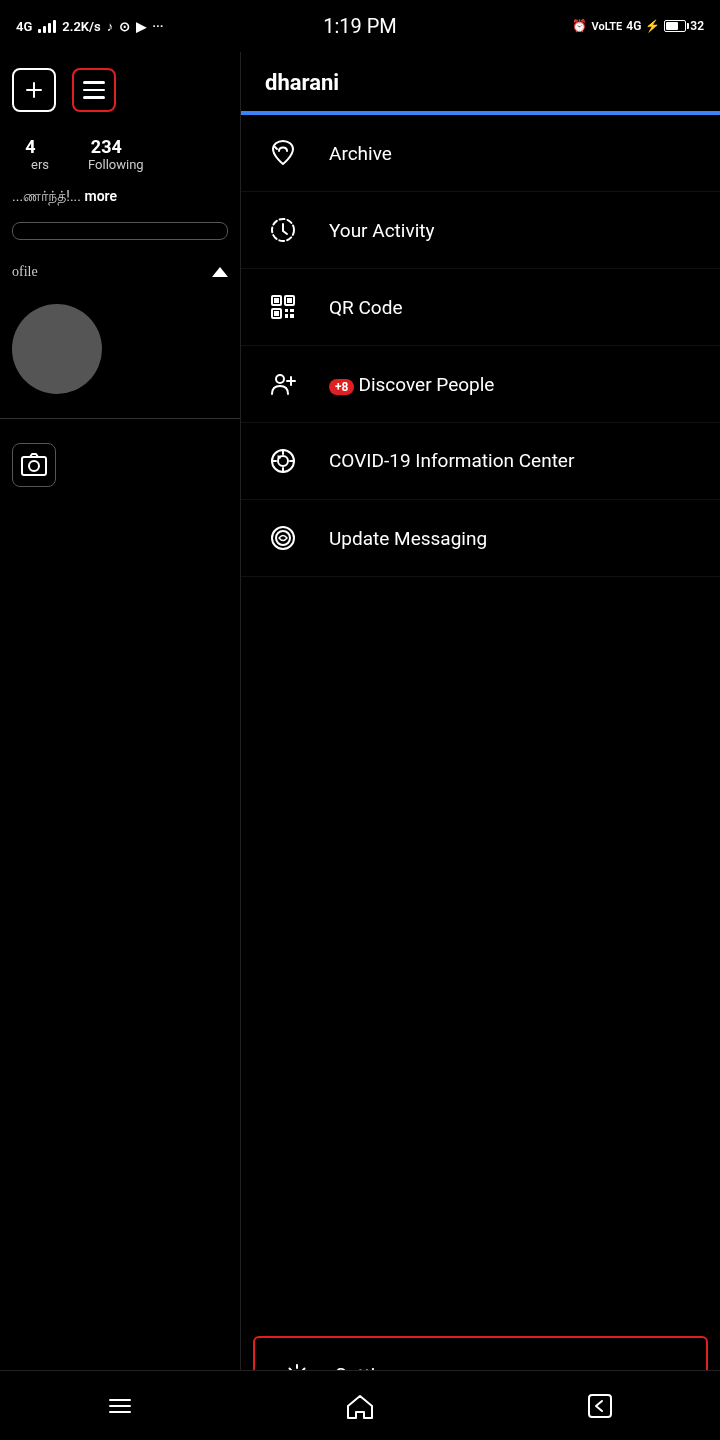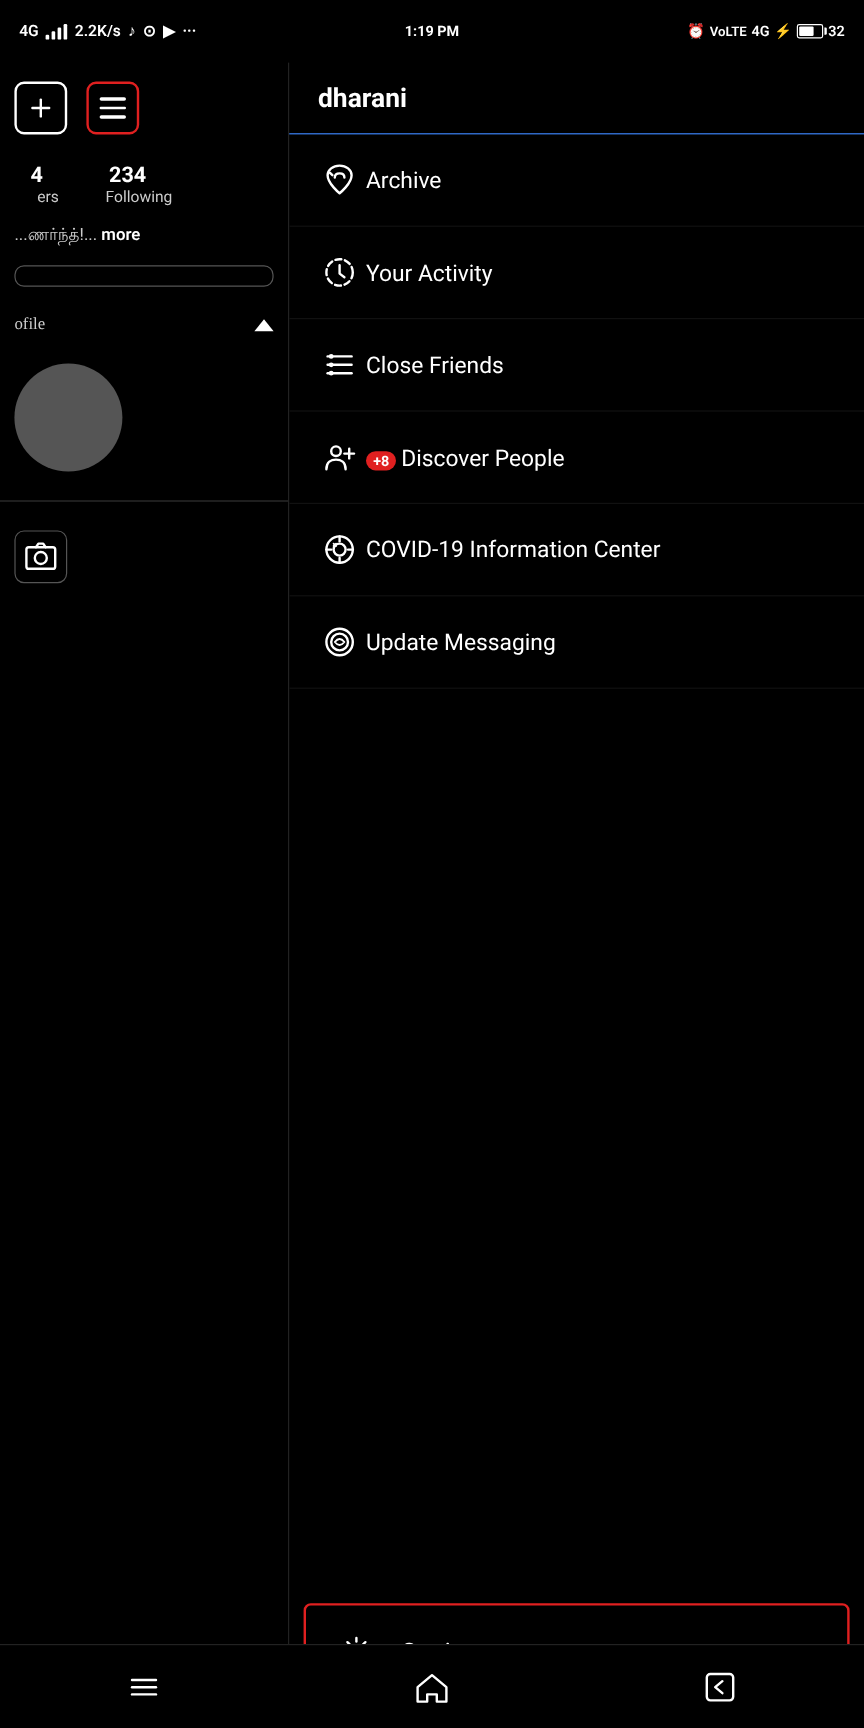--- a/index.html
+++ b/index.html
@@ -27,22 +27,22 @@
       z-index: 10;
     }
     .status-left {
       display: flex;
       align-items: center;
       gap: 6px;
       font-size: 13px;
       font-weight: 600;
     }
     .status-center {
-      font-size: 12px;
-      font-weight: 700;
+      font-size: 20px;
+      font-weight: 400;
       position: absolute;
       left: 50%;
       transform: translateX(-50%);
     }
     .status-right {
       display: flex;
       align-items: center;
       gap: 4px;
       font-size: 12px;
       font-weight: 600;
@@ -270,33 +270,33 @@
       border-left: 1px solid #222;
       height: 100%;
       display: flex;
       flex-direction: column;
     }
 
     .menu-username {
       padding: 18px 24px 16px;
       font-size: 22px;
       font-weight: 700;
-      border-bottom: 1px solid #3b82f6;
+      border-bottom: 4px solid #3b82f6;
     }
 
     .menu-items {
       flex: 1;
       overflow: hidden;
     }
 
     .menu-item {
       display: flex;
       align-items: center;
       padding: 20px 24px;
-      gap: 4px;
+      gap: 28px;
       cursor: pointer;
       border-bottom: 1px solid #111;
     }
     .menu-item-icon {
       width: 36px;
       height: 36px;
       display: flex;
       align-items: center;
       justify-content: center;
       flex-shrink: 0;
@@ -498,35 +498,39 @@
       <div class="menu-item">
         <div class="menu-item-icon">
           <svg width="30" height="30" viewBox="0 0 30 30">
             <circle cx="15" cy="15" r="11" stroke-dasharray="5 3"></circle>
             <path d="M15 9 L15 16 L19 19"></path>
           </svg>
         </div>
         <span class="menu-item-label">Your Activity</span>
       </div>
 
-
-
       <div class="menu-item">
         <div class="menu-item-icon">
           <svg width="30" height="30" viewBox="0 0 30 30">
-            <line x1="5" y1="8" x2="25" y2="8"></line>
-            <line x1="5" y1="15" x2="25" y2="15"></line>
-            <line x1="5" y1="22" x2="25" y2="22"></line>
-            <circle cx="8" cy="8" r="2" fill="#fff" stroke="none"></circle>
-            <circle cx="8" cy="15" r="2" fill="#fff" stroke="none"></circle>
-            <circle cx="8" cy="22" r="2" fill="#fff" stroke="none"></circle>
+            <rect x="4" y="4" width="9" height="9" rx="1"></rect>
+            <rect x="17" y="4" width="9" height="9" rx="1"></rect>
+            <rect x="4" y="17" width="9" height="9" rx="1"></rect>
+            <rect x="6" y="6" width="5" height="5" fill="#fff" stroke="none"></rect>
+            <rect x="19" y="6" width="5" height="5" fill="#fff" stroke="none"></rect>
+            <rect x="6" y="19" width="5" height="5" fill="#fff" stroke="none"></rect>
+            <rect x="17" y="17" width="3" height="3" fill="#fff" stroke="none"></rect>
+            <rect x="22" y="17" width="4" height="3" fill="#fff" stroke="none"></rect>
+            <rect x="17" y="22" width="3" height="4" fill="#fff" stroke="none"></rect>
+            <rect x="22" y="22" width="4" height="4" fill="#fff" stroke="none"></rect>
           </svg>
         </div>
-        <span class="menu-item-label">Close Friends</span>
-      </div>
+        <span class="menu-item-label">QR Code</span>
+      </div>
+
+
 
       <div class="menu-item">
         <div class="menu-item-icon">
           <svg width="30" height="30" viewBox="0 0 30 30">
             <circle cx="12" cy="10" r="4"></circle>
             <path d="M4 25 C4 19 8 17 12 17 C16 17 20 19 20 25"></path>
             <line x1="23" y1="8" x2="23" y2="16"></line>
             <line x1="19" y1="12" x2="27" y2="12"></line>
           </svg>
         </div>

